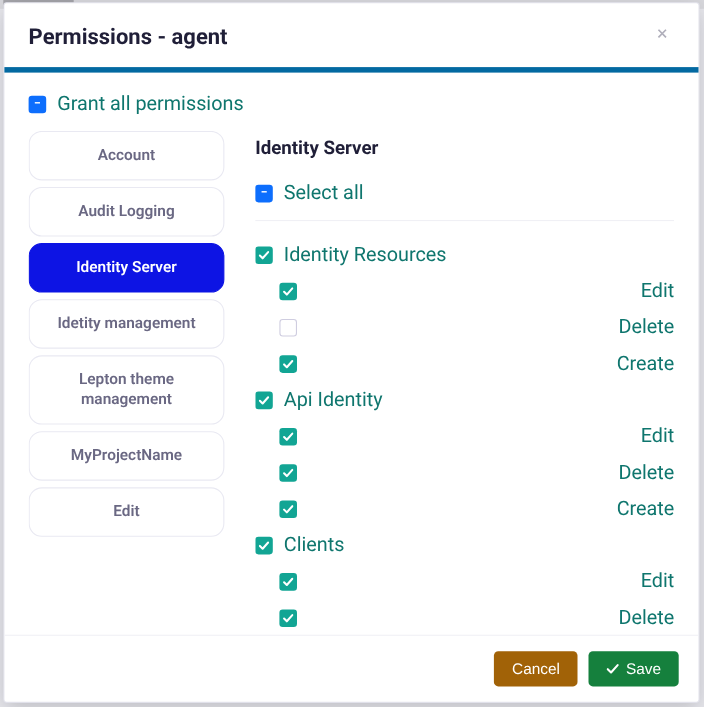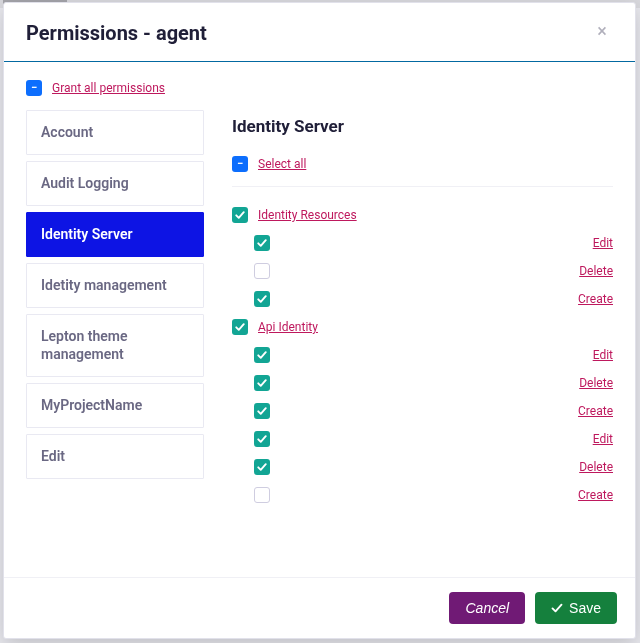--- a/index.html
+++ b/index.html
@@ -30,21 +30,21 @@
     width: 633px; height: 637px;
     background: #fff;
     border: 1px solid #e1e1ea;
     border-radius: 3px;
     box-shadow: 0 6px 20px rgba(0,0,0,0.18);
     display: flex;
     flex-direction: column;
   }
   .modal-header {
     padding: 18px 22px 16px 22px;
-    border-bottom: 1px solid #0369a1;
+    border-bottom: 5px solid #0369a1;
     display: flex;
     align-items: center;
     justify-content: space-between;
   }
   .modal-title {
     font-size: 20px;
     font-weight: 700;
     color: #201f38;
   }
   .close-btn {
@@ -86,46 +86,46 @@
   }
   .cb.checked {
     background: #12a594;
     color: #fff;
   }
   .cb.unchecked {
     border: 1px solid #cfcde0;
     background: #fff;
   }
   .grant-label, .perm-label {
-    font-size: 12px;
-    color: #be185d;
-    text-decoration: underline;
+    font-size: 18px;
+    color: #0f766e;
   }
   .columns {
     display: flex;
     gap: 28px;
     flex: 1;
     overflow: hidden;
   }
   .side {
     width: 178px;
     flex: 0 0 auto;
     display: flex;
     flex-direction: column;
     gap: 6px;
   }
   .cat {
     border: 1px solid #e9e9f2;
-    border-radius: 1px;
+    border-radius: 12px;
     padding: 12px 14px;
     font-size: 14px;
     font-weight: 600;
     color: #6a6883;
     cursor: pointer;
     line-height: 1.35;
+    text-align: center;
   }
   .cat.active {
     background: #0d14e4;
     border-color: #0d14e4;
     color: #fff;
   }
   .detail {
     flex: 1;
     overflow: hidden;
     display: flex;
@@ -172,21 +172,21 @@
     border-radius: 4px;
     font-size: 14px;
     font-weight: 500;
     border: none;
     cursor: pointer;
     display: flex;
     align-items: center;
     gap: 6px;
     color: #fff;
   }
-  .btn-cancel { background: #701a75; font-style: italic; }
+  .btn-cancel { background: #a16207; }
   .btn-save { background: #15803d; }
   .check-icon-svg { width: 12px; height: 12px; }
 </style>
 </head>
 <body>
 
 <div class="leftover"></div>
 <div class="leftover-dark"></div>
 
 <div class="modal">
@@ -280,20 +280,28 @@
               </div>
               <span class="perm-label">Delete</span>
             </div>
             <div class="perm-row indent-2">
               <div class="cb checked">
                 <svg width="10" height="10" viewBox="0 0 16 16">
                   <path d="M2 8.5 L6 12.5 L14 3.5" stroke="#fff" stroke-width="3" fill="none" stroke-linecap="round" stroke-linejoin="round"></path>
                 </svg>
               </div>
               <span class="perm-label">Create</span>
+            </div>
+            <div class="perm-row indent-1">
+              <div class="cb checked">
+                <svg width="10" height="10" viewBox="0 0 16 16">
+                  <path d="M2 8.5 L6 12.5 L14 3.5" stroke="#fff" stroke-width="3" fill="none" stroke-linecap="round" stroke-linejoin="round"></path>
+                </svg>
+              </div>
+              <span class="perm-label">Clients</span>
             </div>
             <div class="perm-row indent-2">
               <div class="cb checked">
                 <svg width="10" height="10" viewBox="0 0 16 16">
                   <path d="M2 8.5 L6 12.5 L14 3.5" stroke="#fff" stroke-width="3" fill="none" stroke-linecap="round" stroke-linejoin="round"></path>
                 </svg>
               </div>
               <span class="perm-label">Edit</span>
             </div>
             <div class="perm-row indent-2">

